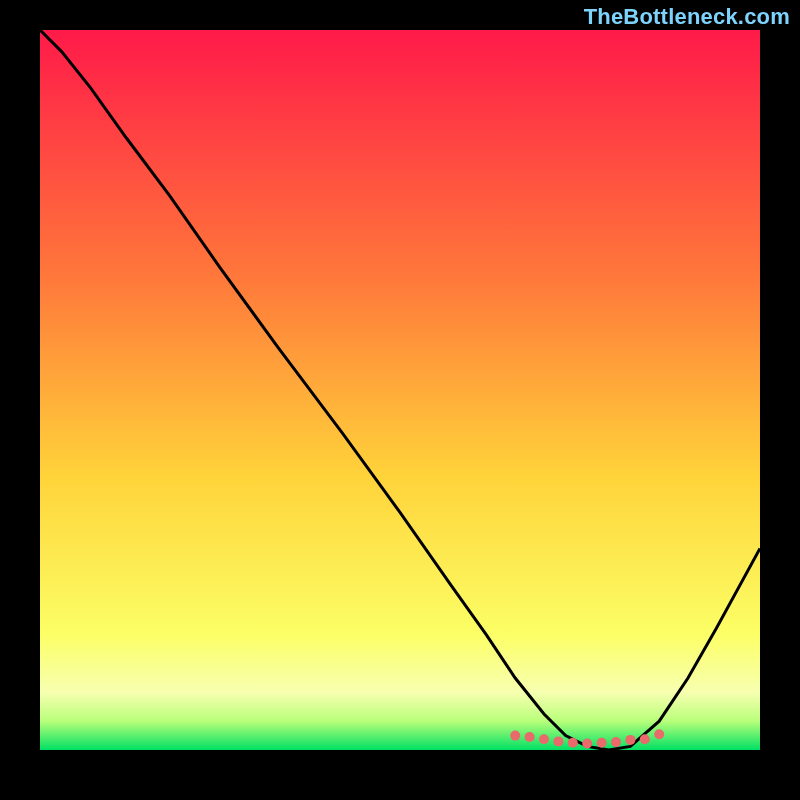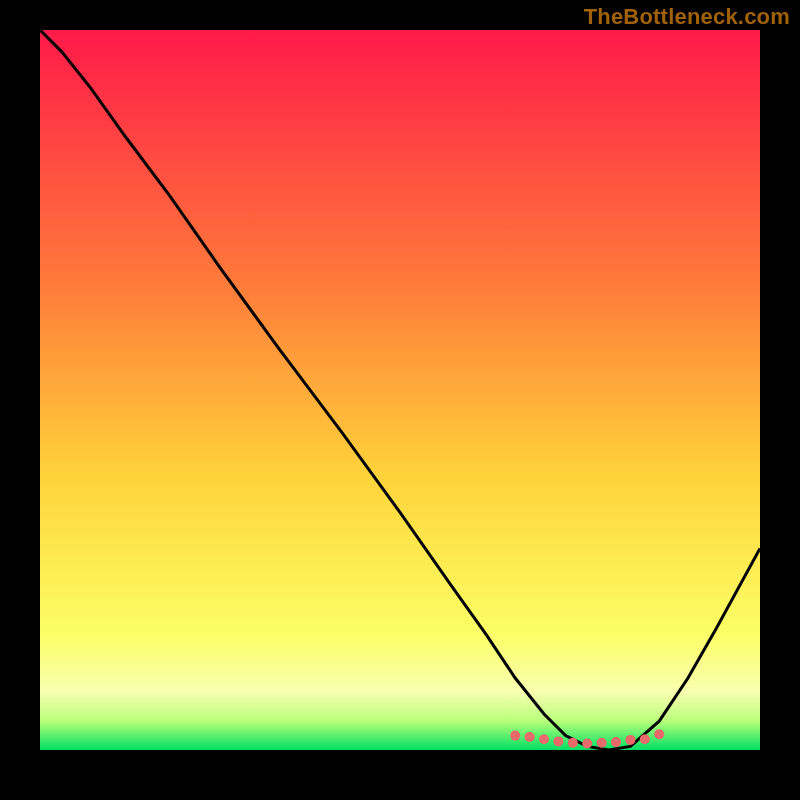--- a/index.html
+++ b/index.html
@@ -14,21 +14,21 @@
   .outer {
     position: relative;
     width: 800px;
     height: 800px;
     background: #000;
   }
   .watermark {
     position: absolute;
     top: 4px;
     right: 10px;
-    color: #a16207;
+    color: #7dd3fc;
     font-size: 22px;
     font-weight: bold;
     letter-spacing: 0.2px;
     user-select: none;
   }
   .plot-area {
     position: absolute;
     left: 40px;
     top: 30px;
     width: 720px;

